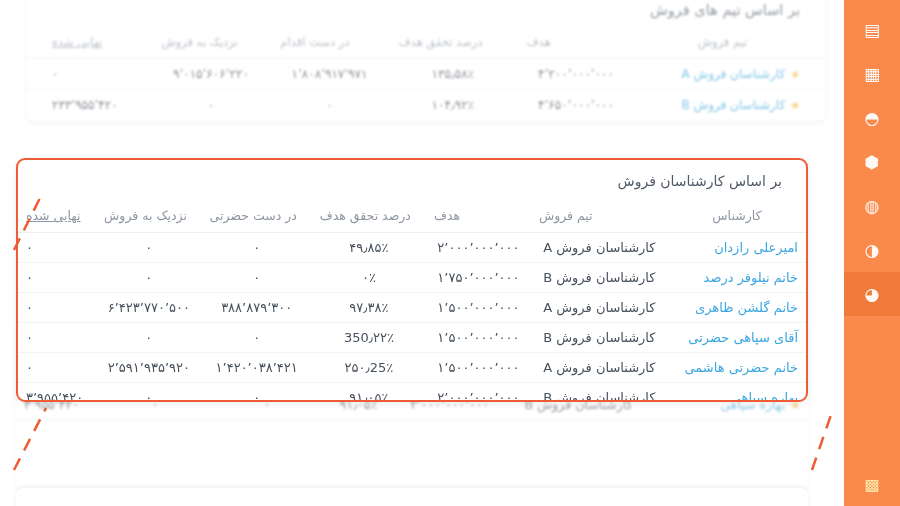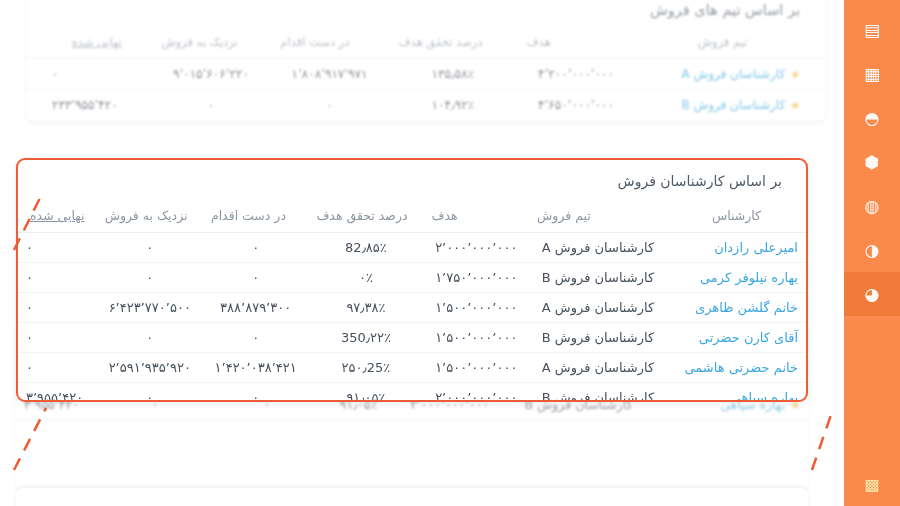--- a/index.html
+++ b/index.html
@@ -85,21 +85,21 @@
   table.grid th {
     font-weight: normal;
     font-size: 11.5px;
     color: #98a0ab;
     padding: 9px 10px;
     border-bottom: 1px solid #eceff2;
     white-space: nowrap;
     text-align: left;
   }
   table.grid th.first { text-align: center; padding-right: 26px; }
-  table.grid th.last  { text-align: center;  padding-left: 26px; text-decoration: underline; }
+  table.grid th.last  { text-align: left;  padding-left: 26px; text-decoration: underline; }
   table.grid td {
     font-size: 12px;
     color: #4d5560;
     padding: 8px 10px;
     border-bottom: 1px solid #f1f3f6;
     white-space: nowrap;
     text-align: center;
   }
   table.grid td.first { text-align: right; padding-right: 26px; }
   table.grid td.last  { text-align: left;  padding-left: 26px; }
@@ -255,55 +255,55 @@
 
     <div id="focus-card" class="card">
       <div class="card-title">بر اساس کارشناسان فروش</div>
       <table class="grid">
         <thead>
           <tr>
             <th class="first">کارشناس</th>
             <th>تیم فروش</th>
             <th>هدف</th>
             <th>درصد تحقق هدف</th>
-            <th>در دست اقدام</th>
+            <th>در دست حضرتی</th>
             <th>نزدیک به فروش</th>
             <th class="last">نهایی شده</th>
           </tr>
         </thead>
         <tbody>
           <tr>
             <td class="first"><span class="name-link">امیرعلی رازدان</span></td>
             <td>کارشناسان فروش A</td>
             <td>۲٬۰۰۰٬۰۰۰٬۰۰۰</td>
-            <td>82٫۸۵٪</td>
-            <td>۰</td>
-            <td>۰</td>
-            <td class="last">۰</td>
-          </tr>
-          <tr>
-            <td class="first"><span class="name-link">بهاره نیلوفر کرمی</span></td>
+            <td>۴۹٫۸۵٪</td>
+            <td>۰</td>
+            <td>۰</td>
+            <td class="last">۰</td>
+          </tr>
+          <tr>
+            <td class="first"><span class="name-link">خانم نیلوفر درصد</span></td>
             <td>کارشناسان فروش B</td>
             <td>۱٬۷۵۰٬۰۰۰٬۰۰۰</td>
             <td>۰٪</td>
             <td>۰</td>
             <td>۰</td>
             <td class="last">۰</td>
           </tr>
           <tr>
             <td class="first"><span class="name-link">خانم گلشن ظاهری</span></td>
             <td>کارشناسان فروش A</td>
             <td>۱٬۵۰۰٬۰۰۰٬۰۰۰</td>
             <td>۹۷٫۳۸٪</td>
             <td>۳۸۸٬۸۷۹٬۳۰۰</td>
             <td>۶٬۴۲۳٬۷۷۰٬۵۰۰</td>
             <td class="last">۰</td>
           </tr>
           <tr>
-            <td class="first"><span class="name-link">آقای کارن حضرتی</span></td>
+            <td class="first"><span class="name-link">آقای سپاهی حضرتی</span></td>
             <td>کارشناسان فروش B</td>
             <td>۱٬۵۰۰٬۰۰۰٬۰۰۰</td>
             <td>350٫۲۲٪</td>
             <td>۰</td>
             <td>۰</td>
             <td class="last">۰</td>
           </tr>
           <tr>
             <td class="first"><span class="name-link">خانم حضرتی هاشمی</span></td>
             <td>کارشناسان فروش A</td>

